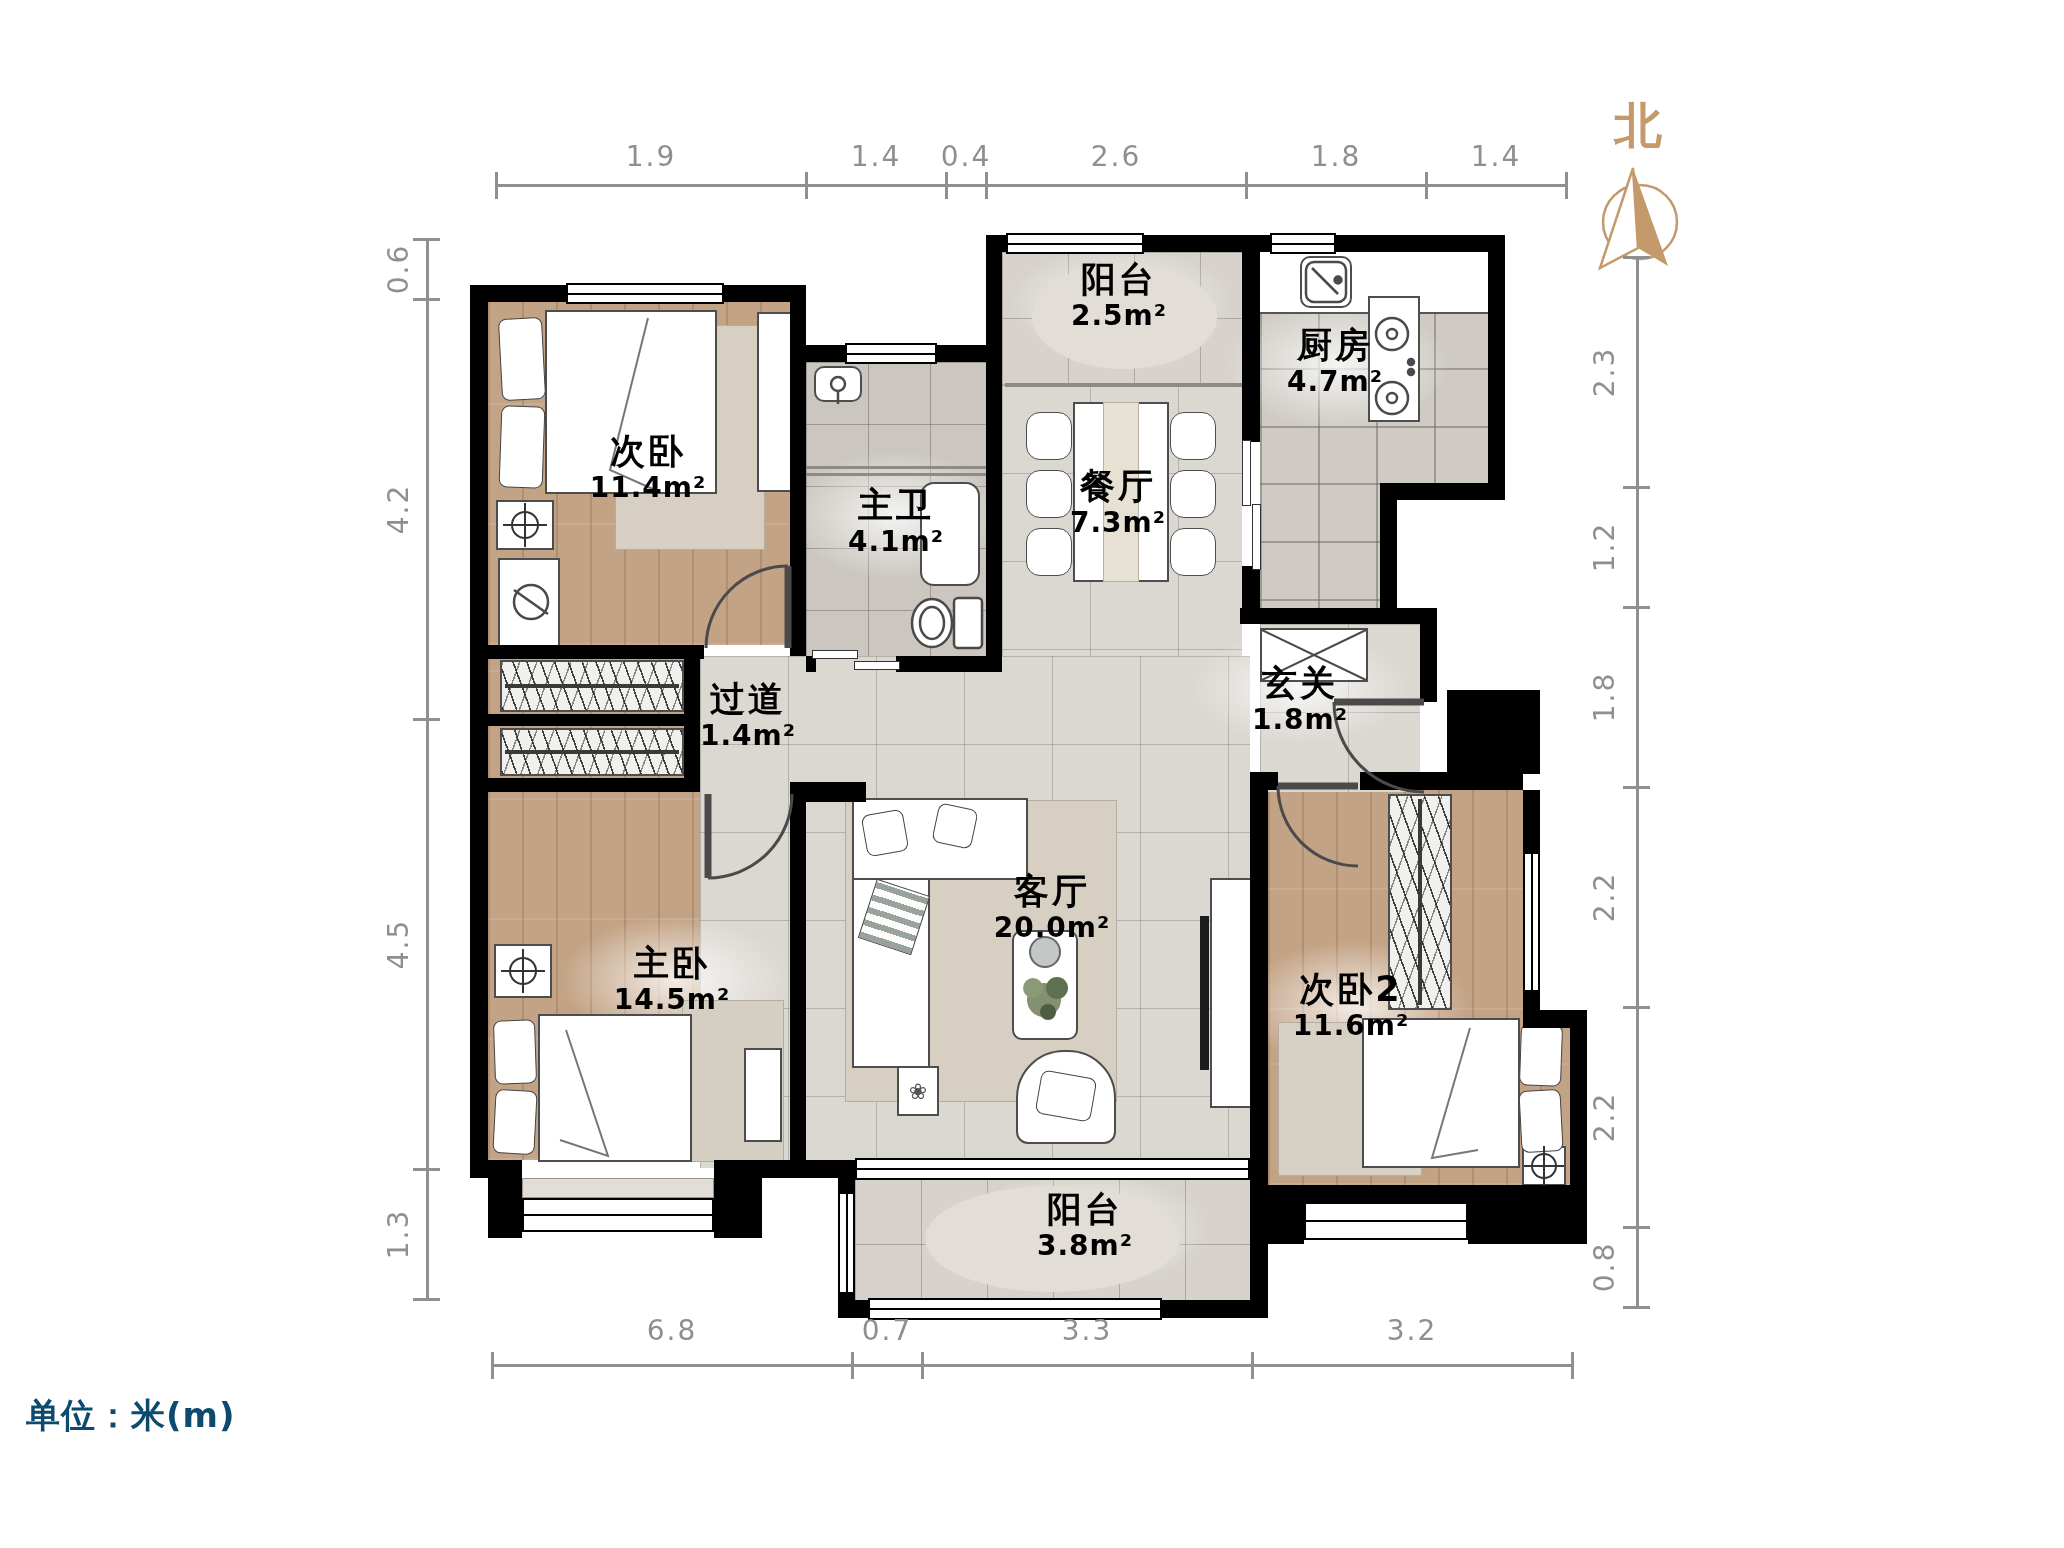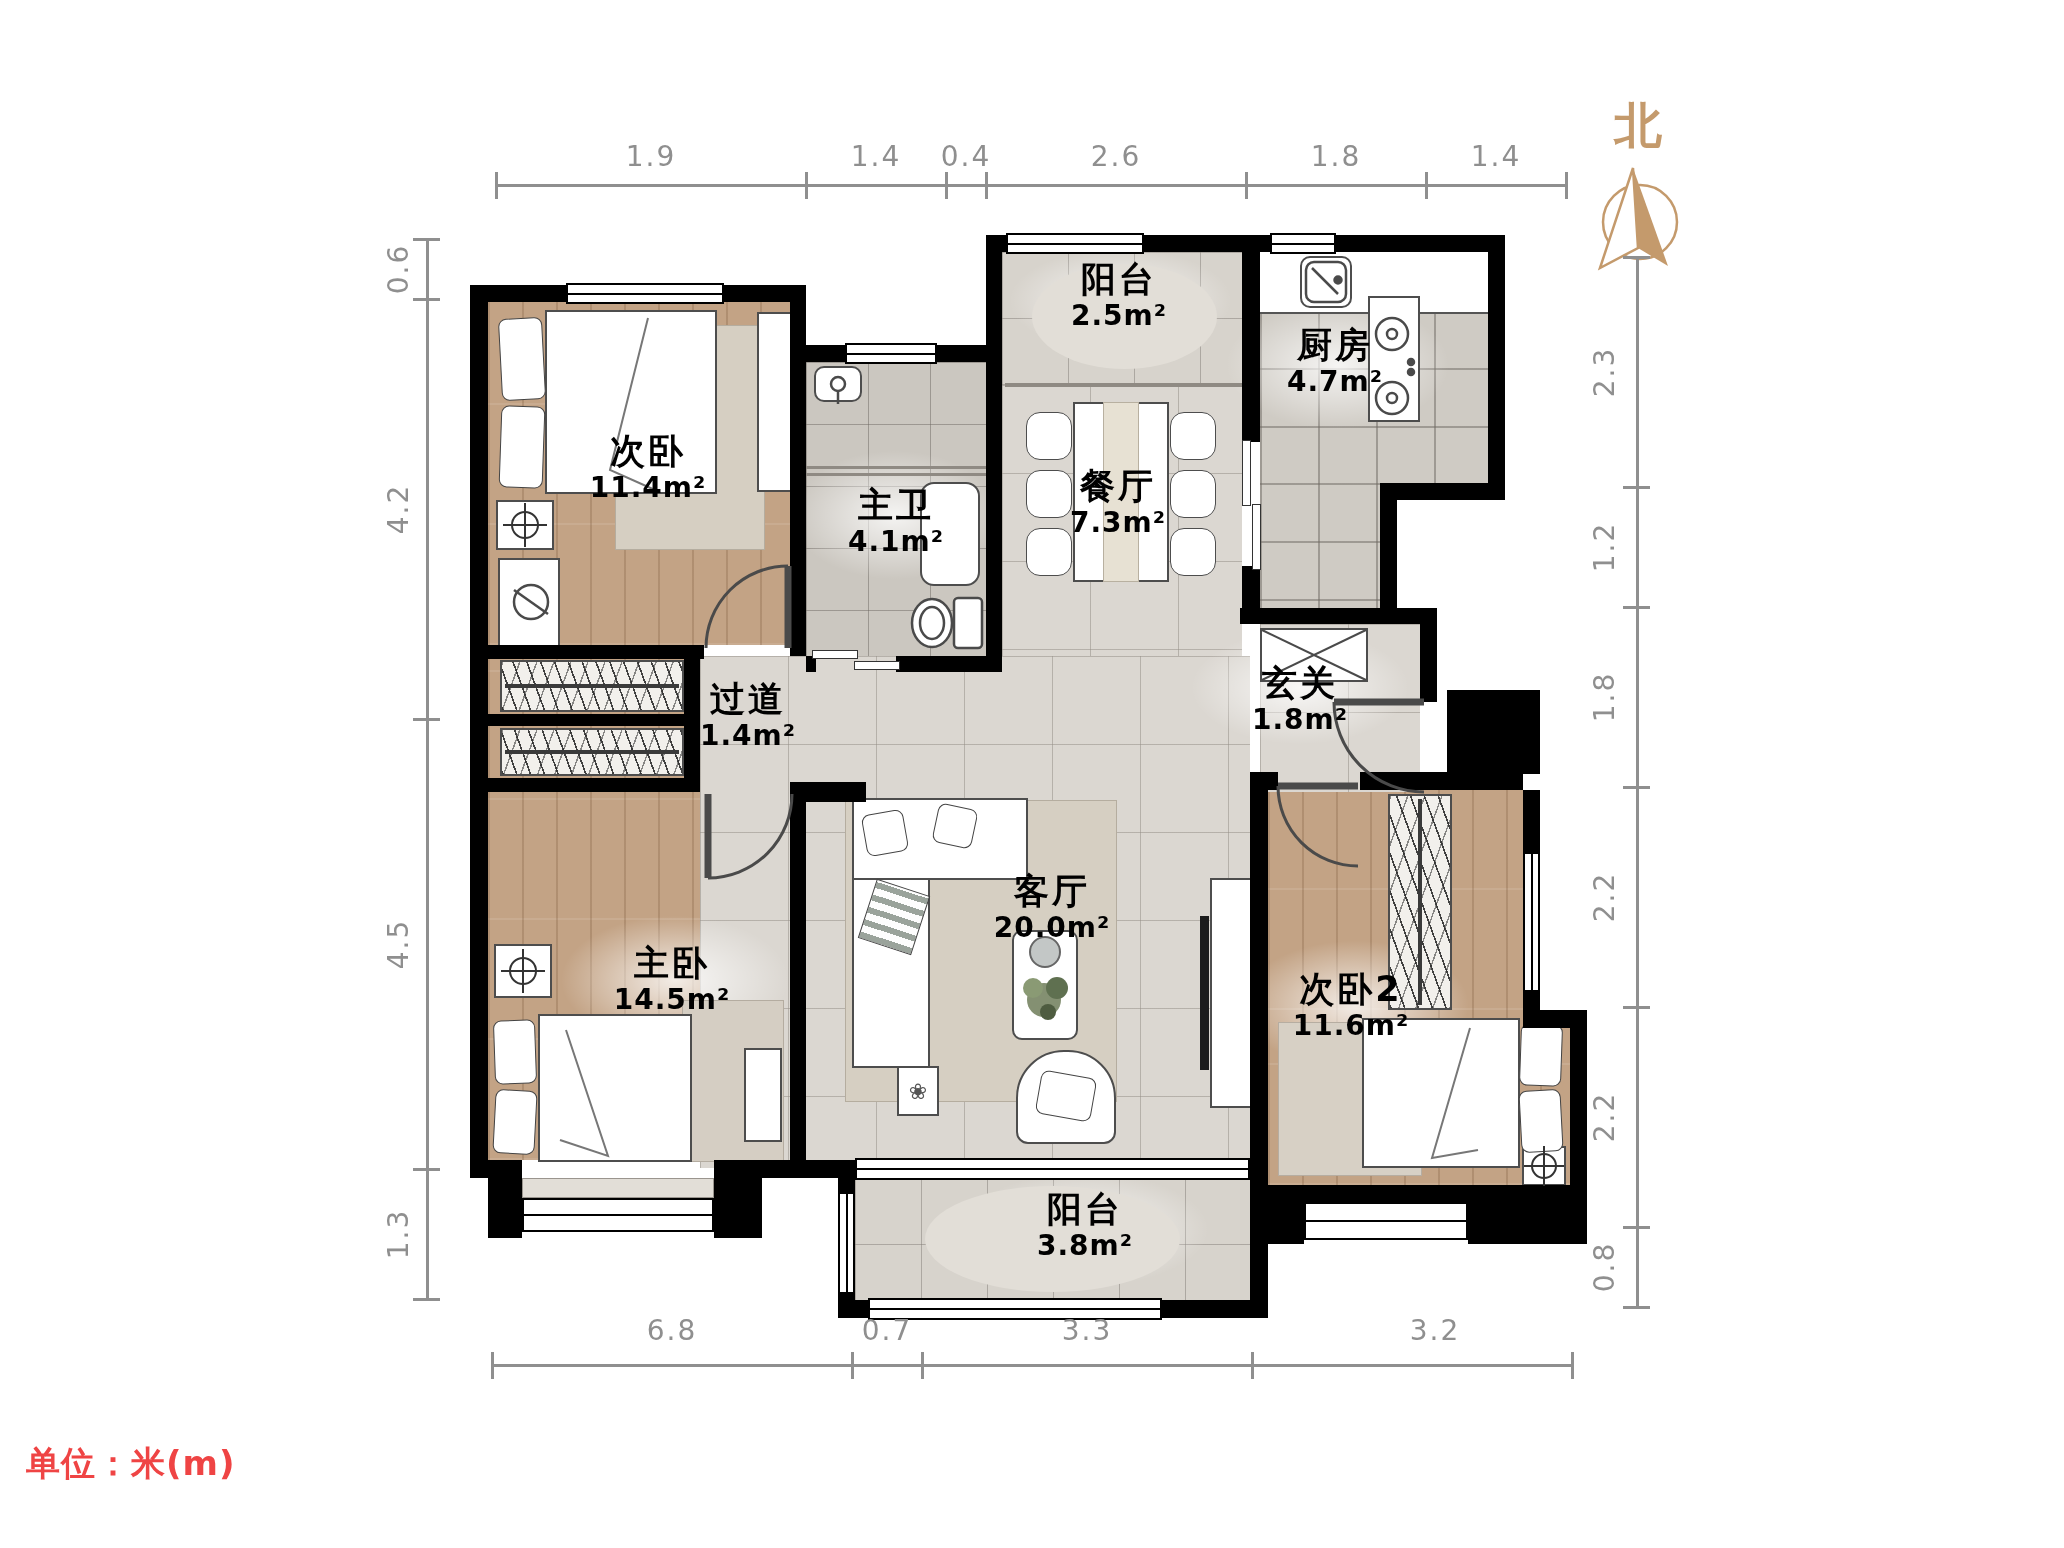--- a/index.html
+++ b/index.html
@@ -54,21 +54,21 @@
   
   .room-label{position:absolute;transform:translate(-50%,-50%);text-align:center;color:#000;z-index:8;white-space:nowrap;}
   .room-label .nm{display:block;font-size:35px;font-weight:700;letter-spacing:3px;line-height:1.15;}
   .room-label .ar{display:block;font-size:28px;font-weight:600;letter-spacing:1px;line-height:1.2;}
   
   .dimline{position:absolute;background:#8f8f8f;z-index:7;}
   .tick{position:absolute;background:#8f8f8f;z-index:7;}
   .dim{position:absolute;transform:translate(-50%,-50%);color:#8f8f8f;font-size:28px;letter-spacing:2px;z-index:7;white-space:nowrap;}
   .dim.v{transform:translate(-50%,-50%) rotate(-90deg);}
   
-  .notes{position:absolute;left:26px;top:1440px;z-index:9;color:#ef4444;}
+  .notes{position:absolute;left:26px;top:1392px;z-index:9;color:#0c4a6e;}
   .notes div{font-size:34px;font-weight:600;line-height:47px;letter-spacing:1px;}
   .north-label{position:absolute;transform:translate(-50%,-50%);color:#c49a6c;font-size:48px;font-weight:600;z-index:9;}
   .frameflower{position:absolute;background:#fff;border:2px solid #4d4d4d;box-sizing:border-box;z-index:3;
     display:flex;align-items:center;justify-content:center;font-size:22px;color:#555;}
   svg.overlay{position:absolute;left:0;top:0;z-index:6;}
 </style>
 </head>
 <body>
 
 <div class="wood" style="left:488px;top:302px;width:302px;height:343px;"></div>
@@ -382,19 +382,19 @@
 
 <div class="dimline" style="left:492px;top:1364px;width:1080px;height:3px;"></div>
 <div class="tick" style="left:491px;top:1352px;width:3px;height:27px;"></div>
 <div class="tick" style="left:851px;top:1352px;width:3px;height:27px;"></div>
 <div class="tick" style="left:921px;top:1352px;width:3px;height:27px;"></div>
 <div class="tick" style="left:1251px;top:1352px;width:3px;height:27px;"></div>
 <div class="tick" style="left:1571px;top:1352px;width:3px;height:27px;"></div>
 <span class="dim" style="left:672px;top:1330px;">6.8</span>
 <span class="dim" style="left:887px;top:1330px;">0.7</span>
 <span class="dim" style="left:1087px;top:1330px;">3.3</span>
-<span class="dim" style="left:1412px;top:1330px;margin-left:23px;">3.2</span>
+<span class="dim" style="left:1412px;top:1330px;">3.2</span>
 
 <div class="north-label" style="left:1638px;top:126px;">北</div>
 
 <div class="notes">
   <div>单位：米(m)</div>
 </div>
 
 </body></html>

